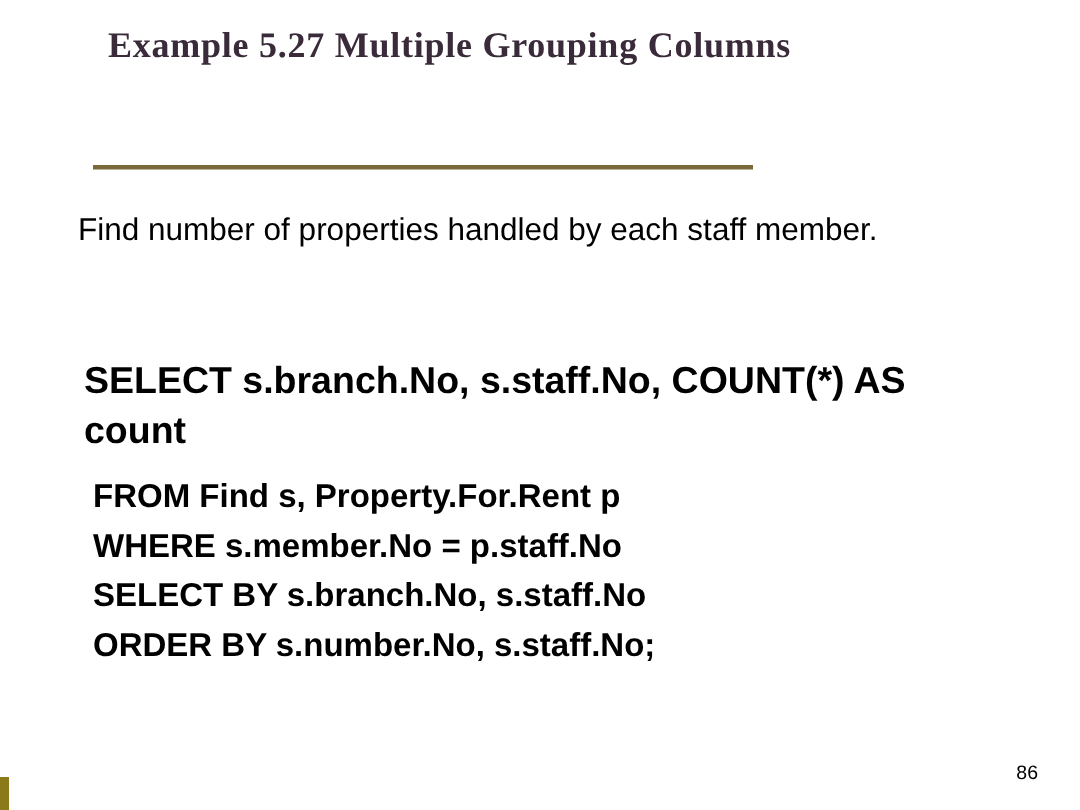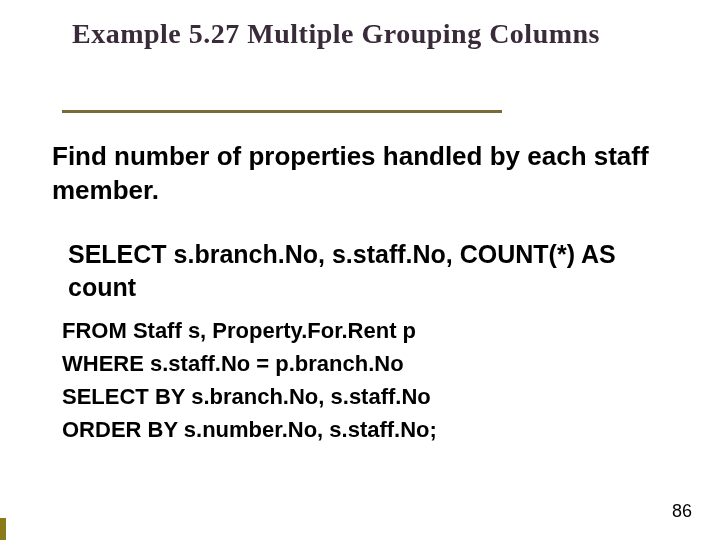--- a/index.html
+++ b/index.html
@@ -18,72 +18,71 @@
     position: relative;
     box-sizing: border-box;
   }
   .title {
     position: absolute;
     top: 18px;
     left: 72px;
     right: 60px;
     font-family: "Times New Roman", Times, serif;
     font-weight: bold;
-    font-size: 28px;
+    font-size: 24px;
     line-height: 1.15;
     color: #3a2b3a;
     letter-spacing: 0.5px;
   }
   .title-rule {
     position: absolute;
     top: 110px;
     left: 62px;
     width: 440px;
     height: 3px;
     background: #7a6a3a;
   }
   .lead {
     position: absolute;
     top: 140px;
     left: 52px;
     right: 70px;
-    font-weight: bold;
-    font-size: 26px;
+    font-weight: normal;
+    font-size: 21px;
     line-height: 1.3;
     color: #000;
   }
   .sql-main {
     position: absolute;
     top: 238px;
     left: 56px;
     right: 70px;
     font-weight: bold;
     font-size: 25px;
     line-height: 1.3;
     color: #000;
-    margin-left: 12px;
   }
   .sql-body {
     position: absolute;
     top: 314px;
     left: 62px;
     right: 90px;
     font-weight: bold;
     font-size: 22px;
     line-height: 1.5;
     color: #000;
   }
   .sql-body div {
     margin: 0;
   }
   .pagenum {
     position: absolute;
     bottom: 18px;
     right: 28px;
-    font-size: 18px;
+    font-size: 13px;
     color: #000;
     font-family: Arial, sans-serif;
   }
   .accent {
     position: absolute;
     left: 0;
     bottom: 0;
     width: 6px;
     height: 22px;
     background: #8a7a1a;
@@ -95,22 +94,22 @@
 <div class="slide">
 
   <div class="title">Example 5.27  Multiple Grouping Columns</div>
   <div class="title-rule"></div>
 
   <div class="lead">Find number of properties handled by each staff member.</div>
 
   <div class="sql-main">SELECT s.branch.No, s.staff.No, COUNT(*) AS count</div>
 
   <div class="sql-body">
-    <div>FROM Staff s, Property.For.Rent p</div>
-    <div>WHERE s.staff.No = p.branch.No</div>
+    <div>FROM Find s, Property.For.Rent p</div>
+    <div>WHERE s.member.No = p.staff.No</div>
     <div>SELECT BY s.branch.No, s.staff.No</div>
     <div>ORDER BY s.number.No, s.staff.No;</div>
   </div>
 
   <div class="pagenum">86</div>
 
   <div class="accent"></div>
 </div>
 
 </body></html>

